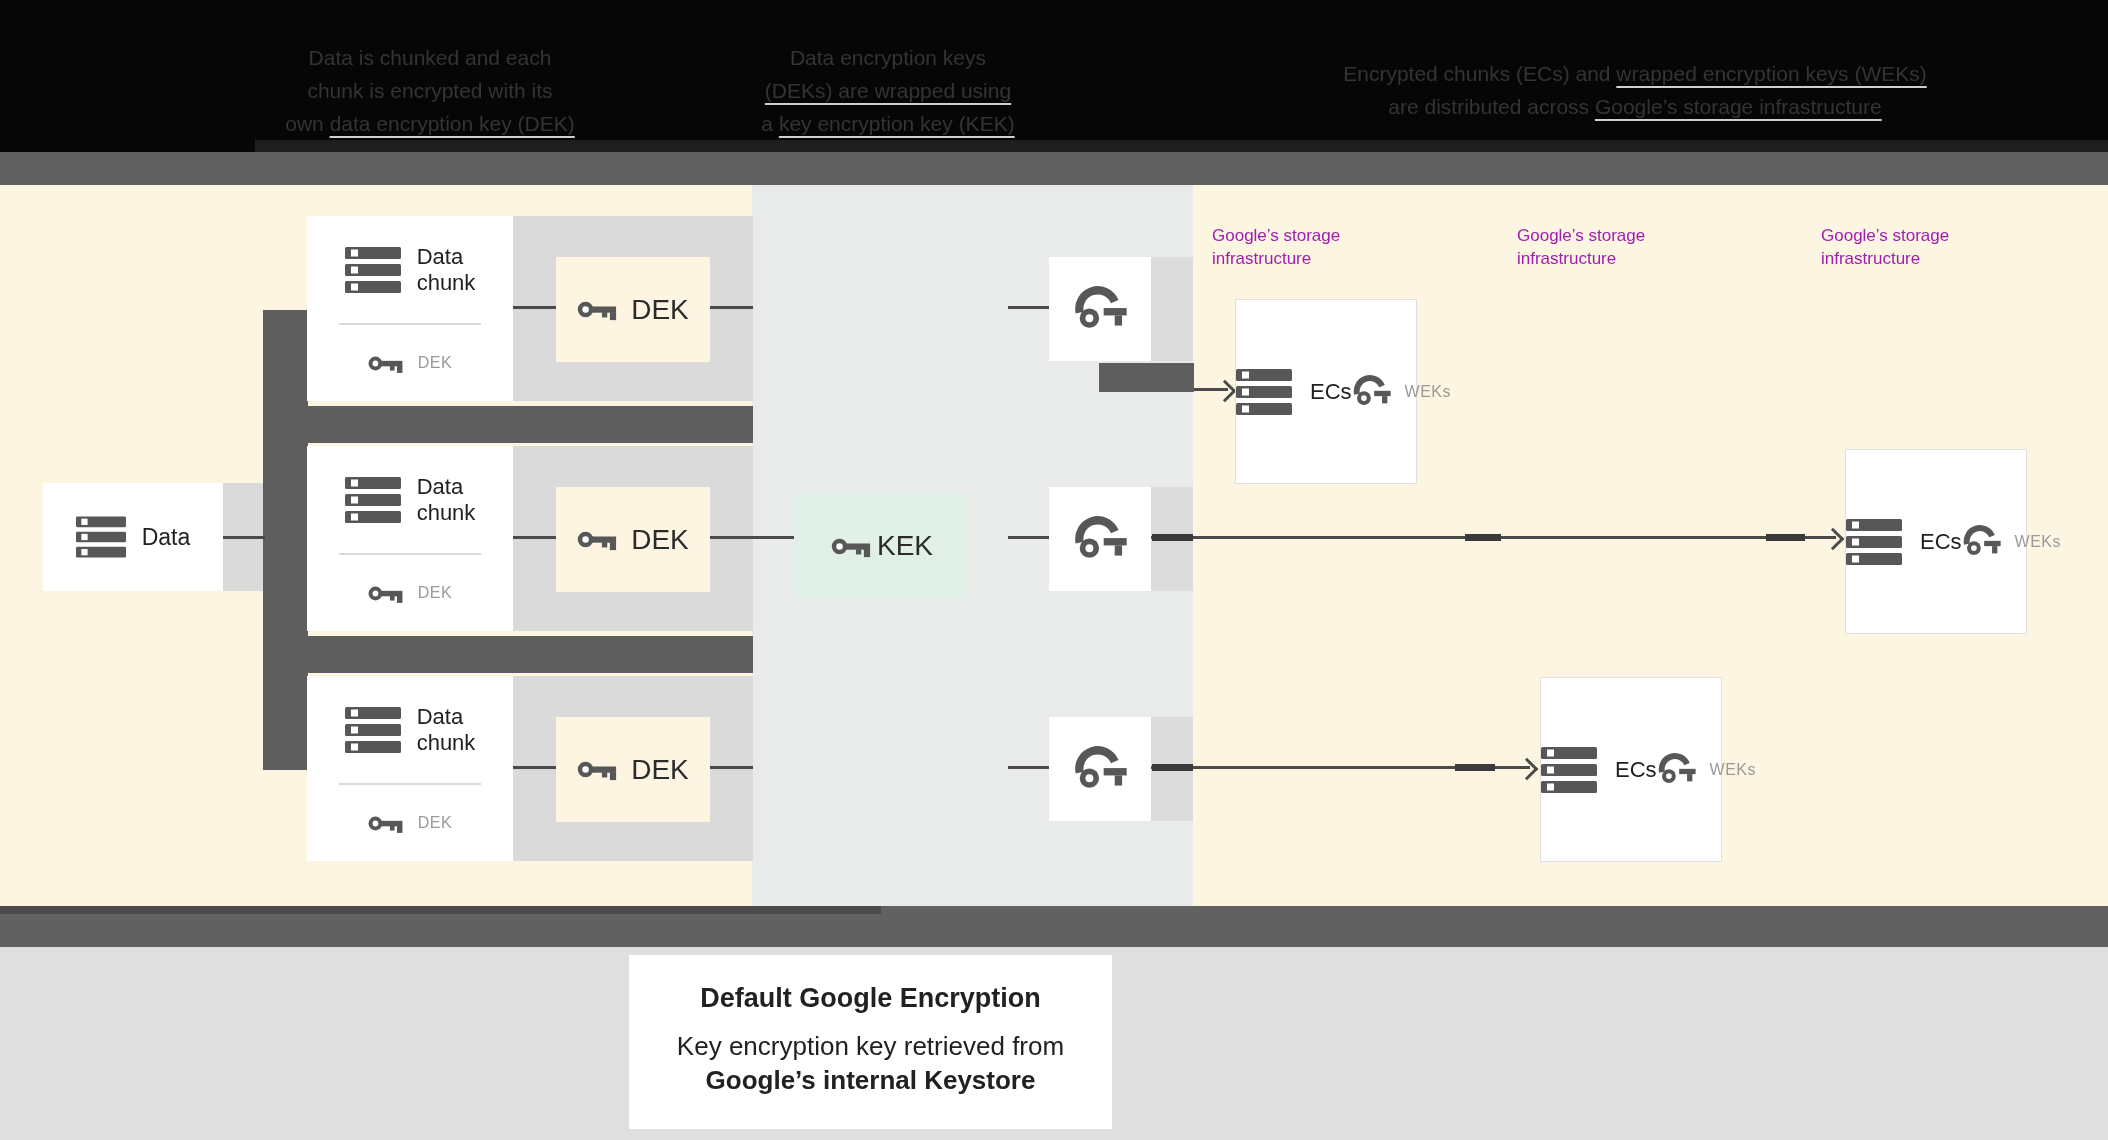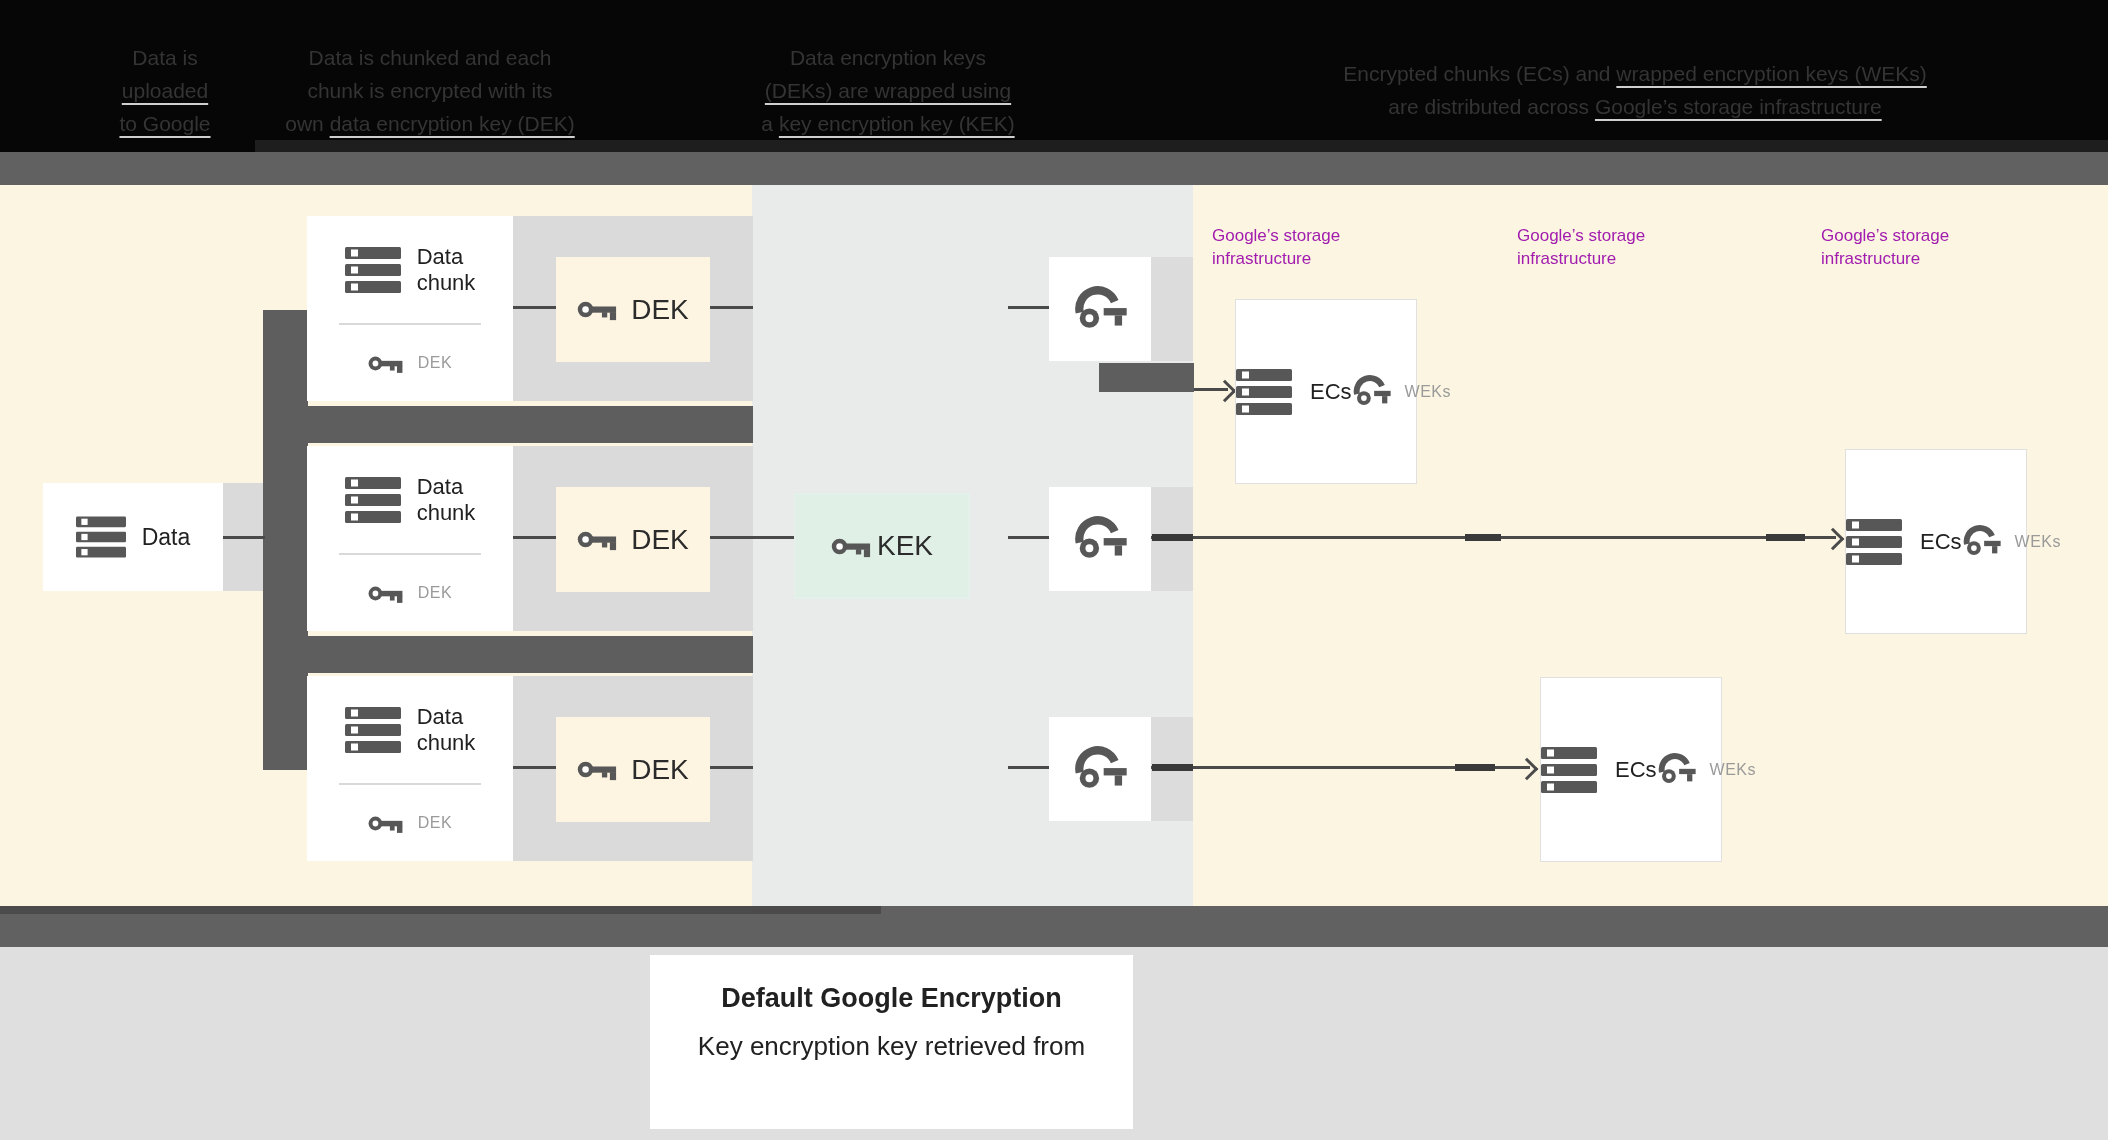--- a/index.html
+++ b/index.html
@@ -74,21 +74,21 @@
            font-size:17px;line-height:23px;}
   .sl1{left:1212px;}.sl2{left:1517px;}.sl3{left:1821px;}
 
   .lbl{font-size:22px;color:#212121;line-height:26px;}
   .lbl-big{font-size:28px;color:#2B2B2B;}
   .lbl-data{font-size:23px;color:#212121;}
   .muted{font-size:16px;color:#9A9A9A;letter-spacing:0.5px;}
 
   
   .footer-bg{left:0;top:947px;width:2108px;height:193px;background:#DFDFDF;}
-  .fcap{left:650px;top:955px;width:483px;height:174px;background:#fff;
+  .fcap{left:629px;top:955px;width:483px;height:174px;background:#fff;
         box-sizing:border-box;padding-top:26px;text-align:center;}
   .fc-title{font-size:27px;font-weight:bold;color:#212121;line-height:34px;}
   .fc-gap{height:14px;}
   .fc-body{font-size:26px;color:#212121;line-height:34px;}
   .fc-body.b{font-weight:bold;}
   svg{display:block;}
 </style>
 </head>
 <body>
 
@@ -117,25 +117,20 @@
       <rect x="45" y="32" width="8" height="11" fill="#575757"></rect>
     </g>
   </defs>
 </svg>
 
 <div id="page">
 
   <div class="abs banner"></div>
   <div class="abs strip-a"></div>
 
-  <div class="cap cap1">
-    <div>Data is</div>
-    <div class="lnk">uploaded</div>
-    <div class="lnk">to Google</div>
-  </div>
   <div class="cap cap2">
     <div>Data is chunked and each</div>
     <div>chunk is encrypted with its</div>
     <div><span>own </span><span class="lnk">data encryption key (DEK)</span></div>
   </div>
   <div class="cap cap4">
     <div><span>Encrypted chunks (ECs) and </span><span class="lnk">wrapped encryption keys (WEKs)</span></div>
     <div><span>are distributed across </span><span class="lnk">Google’s storage infrastructure</span></div>
   </div>
   <div class="cap cap3">
@@ -388,15 +383,16 @@
     </div>
   </div>
 
   <div class="abs bar2"></div>
   <div class="abs bar2dark"></div>
   <div class="abs footer-bg"></div>
   <div class="abs fcap">
     <div class="fc-title">Default Google Encryption</div>
     <div class="fc-gap"></div>
     <div class="fc-body">Key encryption key retrieved from</div>
+    <div class="fc-body b">Google’s internal Keystore</div>
   </div>
 
 </div>
 
 </body></html>

